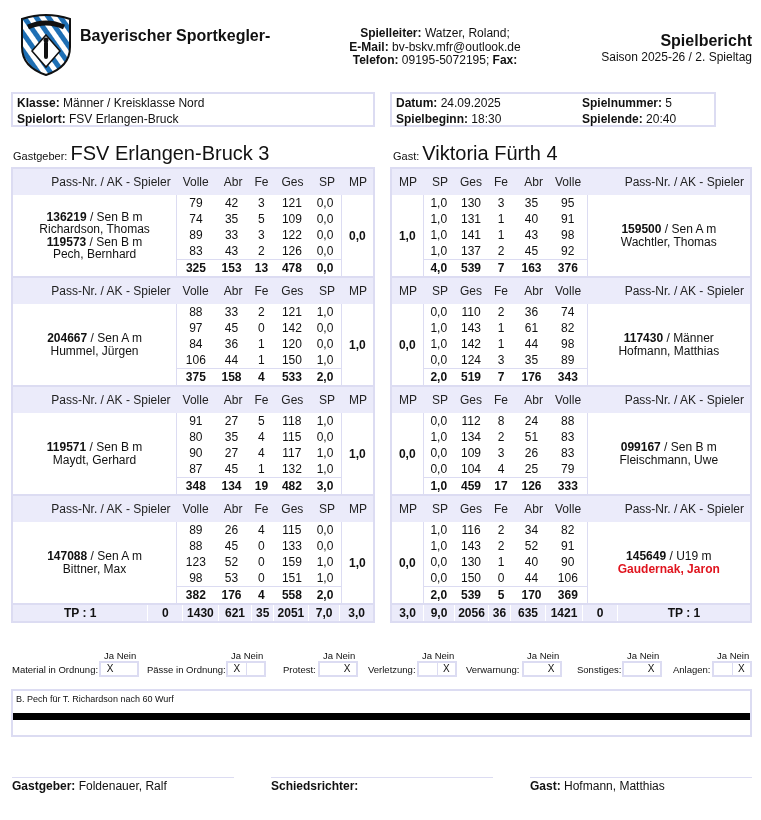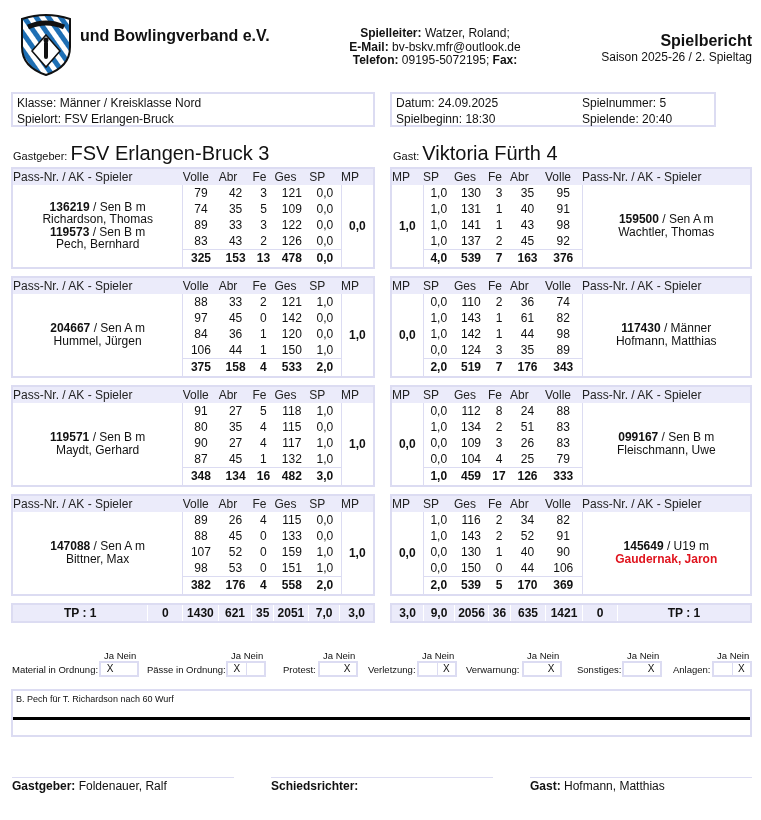--- a/index.html
+++ b/index.html
@@ -9,32 +9,32 @@
   .header { position: absolute; left: 0; top: 0; width: 761px; height: 88px; }
   .logo { position: absolute; left: 18px; top: 13px; width: 56px; height: 64px; }
   .org { position: absolute; left: 80px; top: 26px; font-size: 16px; font-weight: bold; line-height: 19px; color: #111; }
   .contact { position: absolute; left: 320px; top: 27px; width: 230px; text-align: center; font-size: 12px; line-height: 13.5px; }
   .contact b { font-weight: bold; }
   .report { position: absolute; right: 9px; top: 32px; text-align: right; }
   .report .t { font-size: 16px; font-weight: bold; line-height: 18px; }
   .report .s { font-size: 12px; line-height: 14px; }
 
   .infobox { position: absolute; top: 92px; height: 35px; border: 2px solid #dcdcf2; padding: 2px 4px; font-size: 12px; line-height: 15.5px; font-family: "Liberation Sans", sans-serif; }
-  .infobox b { font-weight: normal; }
+  .infobox b { font-weight: bold; }
   .info-left { left: 11px; width: 364px; }
   .info-right { left: 390px; width: 326px; }
   .info-right .col2 { position: absolute; left: 190px; }
 
   .teamtitle { position: absolute; top: 142px; font-size: 11px; }
   .teamtitle .big { font-size: 20px; }
   .tt-left { left: 13px; text-align: right; }
   .tt-right { left: 393px; }
 
   table.score { position: absolute; border-collapse: collapse; font-size: 12px; border: 2px solid #dcdcf2; background: #fff; }
-  table.score th { background: #ebebfa; font-weight: normal; height: 17px; padding: 0; text-align: left; color: #222; }
+  table.score th { background: #ebebfa; font-weight: normal; height: 17px; padding: 6px; text-align: right; color: #222; }
   table.score td { text-align: center; height: 16px; padding: 0; line-height: 16px; }
   table.score td.vl { border-left: 1px solid #dcdcf2; }
   table.score tr.sum td { font-weight: bold; border-top: 1px solid #dcdcf2; height: 18px; }
   table.score td.player { line-height: 12.5px; vertical-align: middle; }
   table.score td.mp { font-weight: bold; vertical-align: middle; border-left: 1px solid #dcdcf2; }
   .red { color: #e0141e; font-weight: bold; }
   .left-t { left: 11px; width: 364px; }
   .right-t { left: 390px; width: 362px; }
 
   .totals { position: absolute; top: 603px; height: 20px; border: 2px solid #dcdcf2; background: #ebebfa; display: flex; font-size: 12px; font-weight: bold; }
@@ -43,21 +43,21 @@
 
   .checks { position: absolute; top: 650px; left: 0; width: 761px; height: 30px; font-size: 9.5px; font-family: "Liberation Sans", sans-serif; }
   .chk { position: absolute; top: 0; }
   .chk .jn { position: absolute; top: 0; font-size: 9.5px; white-space: nowrap; }
   .chk .lbl { position: absolute; top: 14px; white-space: nowrap; text-align: right; }
   .chk .box { position: absolute; top: 11px; width: 40px; height: 16px; border: 2px solid #dcdcf2; display: flex; }
   .chk .box span { flex: 1; text-align: center; font-size: 10px; line-height: 12px; }
   .chk .box span.div { border-left: 1px solid #dcdcf2; }
 
   .remarks { position: absolute; top: 689px; left: 11px; width: 741px; height: 48px; border: 2px solid #dcdcf2; font-size: 9px; }
-  .remarks .r1 { height: 29px; padding: 3px 3px; border-bottom: 3px solid #000000; }
+  .remarks .r1 { height: 29px; padding: 3px 3px; border-bottom: 7px solid #000000; }
   .remarks .r2 { height: 15px; }
 
   .sig { position: absolute; top: 777px; font-size: 12px; border-top: 1px solid #dcdcf2; padding-top: 1px; line-height: 14px; }
   .sig b { font-weight: bold; }
 </style>
 </head>
 <body>
 
 <div class="header">
   <div class="logo">
@@ -72,21 +72,21 @@
           </clipPath>
       </defs>
       <path d="M4 6 Q28 -2 52 6 L52 34 Q52 54 28 62 Q4 54 4 34 Z" fill="url(#rauten)" stroke="#111" stroke-width="2"></path>
       <path d="M10 14 Q28 6 46 14" fill="none" stroke="#111" stroke-width="5"></path>
       <polygon points="28,22 42,38 28,54 14,38" fill="#fff" stroke="#111" stroke-width="1.5"></polygon>
       <rect x="26" y="28" width="4" height="18" rx="2" fill="#111"></rect>
       <circle cx="28" cy="27" r="2.5" fill="#111"></circle>
     </svg>
   </div>
   <div class="org">
-    <div>und Bowlingverband e.V.</div>
+    <div>Bayerischer Sportkegler-</div>
   </div>
   <div class="contact">
     <div><b>Spielleiter:</b> <span>Watzer, Roland;</span></div>
     <div><b>E-Mail:</b> <span>bv-bskv.mfr@outlook.de</span></div>
     <div><b>Telefon:</b> <span>09195-5072195;</span> <b>Fax:</b></div>
   </div>
   <div class="report">
     <div class="t">Spielbericht</div>
     <div class="s">Saison 2025-26 / 2. Spieltag</div>
   </div>
@@ -410,21 +410,21 @@
         <tr>
           <td class="vl">87</td>
           <td class="">45</td>
           <td class="">1</td>
           <td class="">132</td>
           <td class="">1,0</td>
         </tr>
         <tr class="sum">
           <td class="vl">348</td>
           <td class="">134</td>
-          <td class="">16</td>
+          <td class="">19</td>
           <td class="">482</td>
           <td class="">3,0</td>
         </tr>
       </tbody>
     </table>
     <table class="score right-t" style="top:385px">
       <colgroup>
         <col style="width:32px">
         <col style="width:31px">
         <col style="width:34px">
@@ -518,21 +518,21 @@
           <td class="mp" rowspan="5">1,0</td>
         </tr>
         <tr>
           <td class="vl">88</td>
           <td class="">45</td>
           <td class="">0</td>
           <td class="">133</td>
           <td class="">0,0</td>
         </tr>
         <tr>
-          <td class="vl">107</td>
+          <td class="vl">123</td>
           <td class="">52</td>
           <td class="">0</td>
           <td class="">159</td>
           <td class="">1,0</td>
         </tr>
         <tr>
           <td class="vl">98</td>
           <td class="">53</td>
           <td class="">0</td>
           <td class="">151</td>

